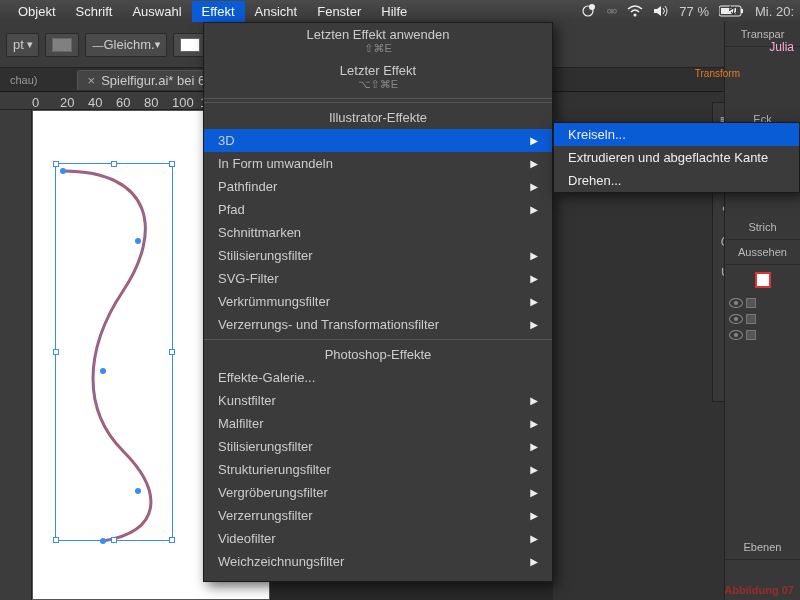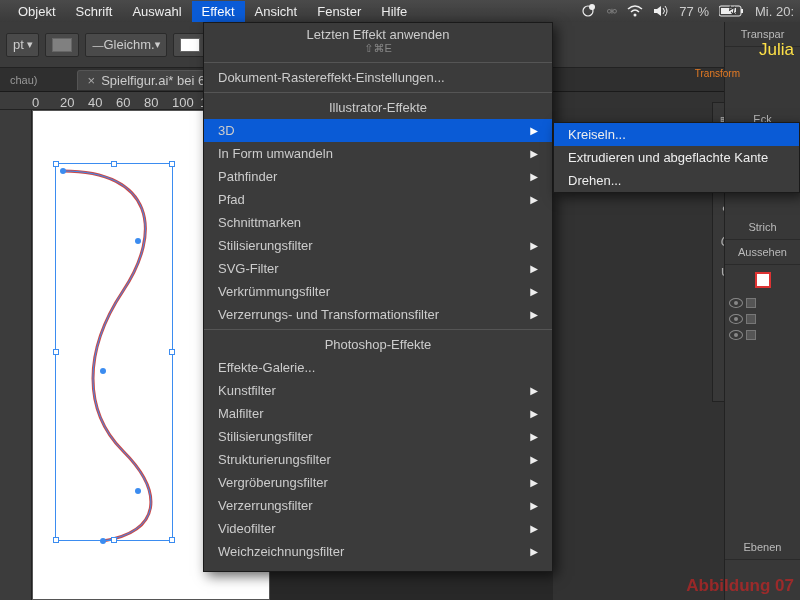--- a/index.html
+++ b/index.html
@@ -33,23 +33,23 @@
 .submenu .row { padding:4px 14px; color:#eee; }
 .submenu .row.sel { background:#0a5bd6; }
 .rpanel { position:absolute; right:0; top:22px; width:76px; height:578px; background:#383838; border-left:1px solid #222; }
 .rpanel .tooltab { color:#bbb; font-size:11px; text-align:center; padding:6px 2px; border-bottom:1px solid #2a2a2a; overflow:hidden; white-space:nowrap; }
 .rpanel .ic { height:30px; display:flex; align-items:center; justify-content:center; }
 .rpanel .layer{ display:flex; align-items:center; gap:3px; padding:3px 4px; }
 .rpanel .eye{width:14px;height:10px;border:1px solid #888;border-radius:50%;position:relative;}
 .rpanel .eye::after{content:"";position:absolute;left:4px;top:2px;width:4px;height:4px;background:#888;border-radius:50%;}
 .vstrip { position:absolute; right:60px; top:102px; width:28px; height:300px; background:#383838; border:1px solid #222; display:flex; flex-direction:column; align-items:center; gap:14px; padding-top:10px;}
 .vstrip .ic { color:#aaa; font-size:14px; text-align:center;}
-.user-label{position:absolute;right:6px;top:40px;color:#fde047;font-size:17px;z-index:5;}
+.user-label{position:absolute;right:6px;top:40px;color:#f9a8d4;font-size:12px;z-index:5;}
 .orange{position:absolute;right:60px;top:68px;color:#e57b24;font-size:10px;z-index:5;}
-.watermark{position:absolute;right:6px;bottom:4px;color:#d22;font-size:17px;font-weight:bold;opacity:.6;}
+.watermark{position:absolute;right:6px;bottom:4px;color:#d22;font-size:11px;font-weight:bold;opacity:.6;}
 .vsep{position:absolute;left:0;top:92px;width:32px;height:508px;background:#3c3c3c;border-right:1px solid #222;}
 </style>
 </head>
 <body>
 
 <div class="menubar">
   <span class="mitem">Objekt</span>
   <span class="mitem">Schrift</span>
   <span class="mitem">Auswahl</span>
   <span class="mitem active">Effekt</span>
@@ -149,24 +149,25 @@
         <div class="h" style="top:50%;right:-3px;margin-top:-3px"></div>
     </div>
   </div>
 </div>
 
 <div class="drop">
   <div class="row dis">
       <span>Letzten Effekt anwenden</span>
       <span class="sc">⇧⌘E</span>
     </div>
+  <div class="row dis">
+      <span>Letzter Effekt</span>
+      <span class="sc">⌥⇧⌘E</span>
+    </div>
   <hr>
-  <div class="row">
-      <span>Dokument-Rastereffekt-Einstellungen...</span>
-    </div>
   <hr>
   <div class="row dis">
       <span>Illustrator-Effekte</span>
     </div>
   <div class="row sel">
       <span>3D</span>
       <span class="arr">▶</span>
     </div>
   <div class="row">
       <span>In Form umwandeln</span>

